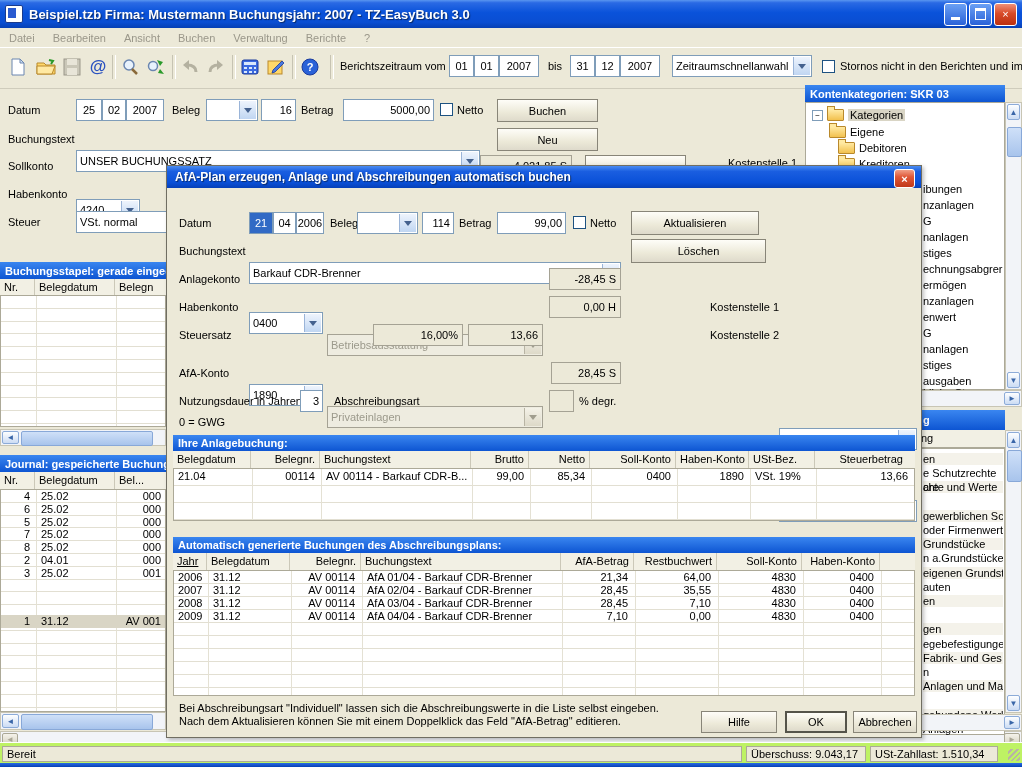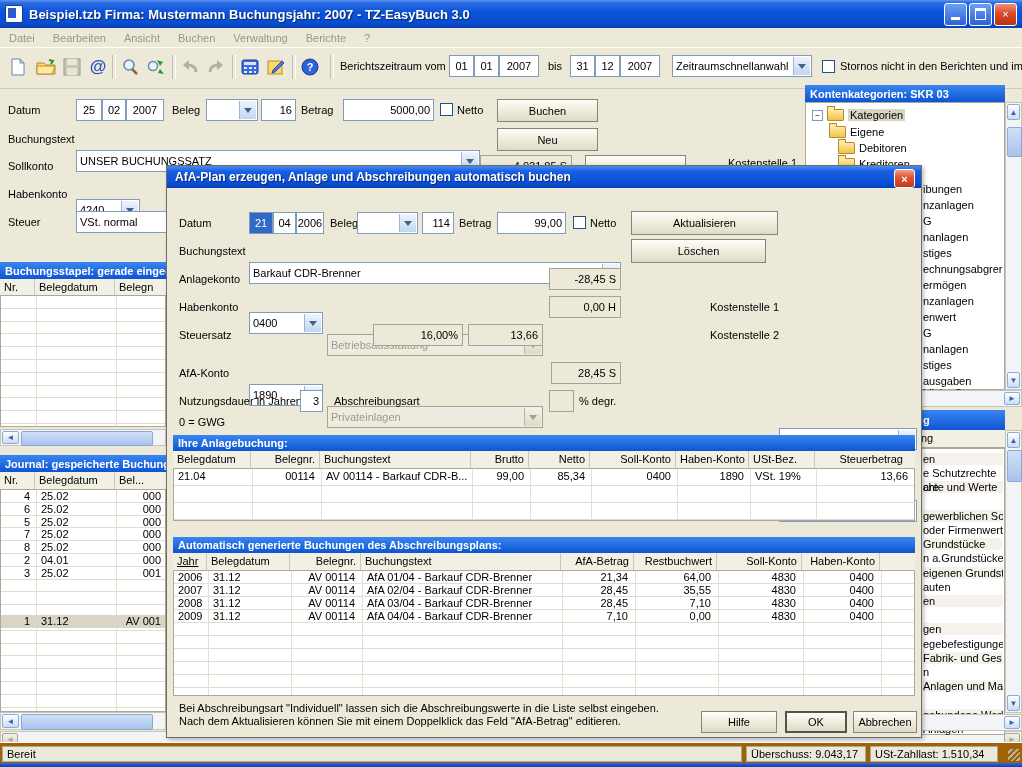--- a/index.html
+++ b/index.html
@@ -70,21 +70,21 @@
   
   .dialog{left:166px;top:165px;width:754px;height:571px;background:#ece9d8;border:1px solid #706e62;
     box-shadow:2px 2px 4px rgba(0,0,0,.25);z-index:10;}
   .dlgtitle{left:0;top:0;width:754px;height:22px;
     background:linear-gradient(180deg,#4a8cf2 0%,#1a5ee0 25%,#0a50d8 75%,#0640b8 100%);
     display:flex;align-items:center;box-sizing:border-box;}
   .dlgtitle span{color:#fff;font-weight:bold;font-size:12px;margin-left:8px;text-shadow:1px 1px 1px #0a2a66;}
   .xbtn{position:absolute;right:6px;top:3px;width:19px;height:17px;border:1px solid #fff;border-radius:3px;
     background:linear-gradient(180deg,#f0a088,#e05838 40%,#c03818);color:#fff;font-size:11px;font-weight:bold;
     display:flex;align-items:center;justify-content:center;}
-  .statusbar{left:0;top:742px;width:1022px;height:21px;background:#a16207;border-top:1px solid #fff;z-index:12;}
+  .statusbar{left:0;top:742px;width:1022px;height:21px;background:#bef264;border-top:1px solid #fff;z-index:12;}
   .stbox{position:absolute;top:3px;height:16px;border:1px solid #aca998;box-sizing:border-box;display:flex;align-items:center;padding:0 4px;background:#ece9d8;white-space:nowrap;}
   .grip{position:absolute;right:2px;top:6px;width:12px;height:12px;
     background:repeating-linear-gradient(135deg,transparent 0 2px,#b8b4a4 2px 4px);}
   .bluestrip{left:0;top:763px;width:1022px;height:4px;background:linear-gradient(180deg,#2a6ae4,#0640b4);z-index:12;}
   .plist{position:absolute;white-space:nowrap;overflow:hidden;}
 </style>
 </head>
 <body>
 
 <div id="app">
@@ -366,21 +366,21 @@
   <div class="abs colhdr" style="left:805px;top:430px;width:200px;height:18px;">
     <div class="colcell" style="width:195px;border-right:none;"><span style="margin-left:112px;">ng</span></div>
   </div>
   <div class="abs" style="left:805px;top:448px;width:200px;height:287px;background:#fff;border:1px solid #aca998;box-sizing:border-box;">
     <div class="plist" style="left:117px;top:4px;width:80px;background:#f4f2ea;">en</div>
     <div class="plist" style="left:117px;top:18.2px;width:80px;">e Schutzrechte</div>
     <div class="plist" style="left:117px;top:32.4px;width:80px;background:#f4f2ea;">chte und Werte</div>
     <div class="plist" style="left:117px;top:32px;width:60px;">are</div>
     <div class="plist" style="left:117px;top:60.8px;width:80px;background:#f4f2ea;">gewerblichen Sc</div>
     <div class="plist" style="left:117px;top:75px;width:80px;">oder Firmenwert</div>
-    <div class="plist" style="left:117px;top:89.2px;width:80px;background:#f4f2ea;border-radius:6px;">Grundstücke</div>
+    <div class="plist" style="left:117px;top:89.2px;width:80px;background:#f4f2ea;">Grundstücke</div>
     <div class="plist" style="left:117px;top:103.4px;width:80px;">n a.Grundstücke</div>
     <div class="plist" style="left:117px;top:117.6px;width:80px;background:#f4f2ea;">eigenen Grundst</div>
     <div class="plist" style="left:117px;top:131.8px;width:80px;">auten</div>
     <div class="plist" style="left:117px;top:146px;width:80px;background:#f4f2ea;">en</div>
     <div class="plist" style="left:117px;top:160.2px;width:80px;"></div>
     <div class="plist" style="left:117px;top:174.4px;width:80px;background:#f4f2ea;">gen</div>
     <div class="plist" style="left:117px;top:188.6px;width:80px;">egebefestigunge</div>
     <div class="plist" style="left:117px;top:202.8px;width:80px;background:#f4f2ea;">Fabrik- und Ges</div>
     <div class="plist" style="left:117px;top:217px;width:80px;">n</div>
     <div class="plist" style="left:117px;top:231.2px;width:80px;background:#f4f2ea;">Anlagen und Ma</div>
@@ -411,21 +411,21 @@
     <div class="abs seg" style="left:129px;top:46px;width:28px;height:22px;">2006</div>
     <div class="abs lbl" style="left:163px;top:51px;">Beleg</div>
     <div class="abs combo" style="left:190px;top:46px;width:61px;height:22px;">
         <div class="ddbtn"></div>
       </div>
     <div class="abs field num" style="left:255px;top:46px;width:32px;height:22px;">114</div>
     <div class="abs lbl" style="left:292px;top:51px;">Betrag</div>
     <div class="abs field num" style="left:330px;top:46px;width:69px;height:22px;">99,00</div>
     <div class="abs cb" style="left:406px;top:50px;"></div>
     <div class="abs lbl" style="left:423px;top:51px;">Netto</div>
-    <div class="abs btn accel" style="left:464px;top:45px;width:147px;height:24px;">Aktualisieren</div>
+    <div class="abs btn accel" style="left:464px;top:45px;width:128px;height:24px;">Aktualisieren</div>
 
     <div class="abs lbl" style="left:12px;top:79px;">Buchungstext</div>
     <div class="abs btn accel" style="left:464px;top:73px;width:135px;height:24px;">Löschen</div>
     <div class="abs combo" style="left:82px;top:74px;width:372px;height:22px;">
       <span>Barkauf CDR-Brenner</span>
       <div class="ddbtn"></div>
     </div>
 
     <div class="abs lbl" style="left:12px;top:107px;">Anlagekonto</div>
     <div class="abs combo" style="left:82px;top:102px;width:74px;height:22px;">

